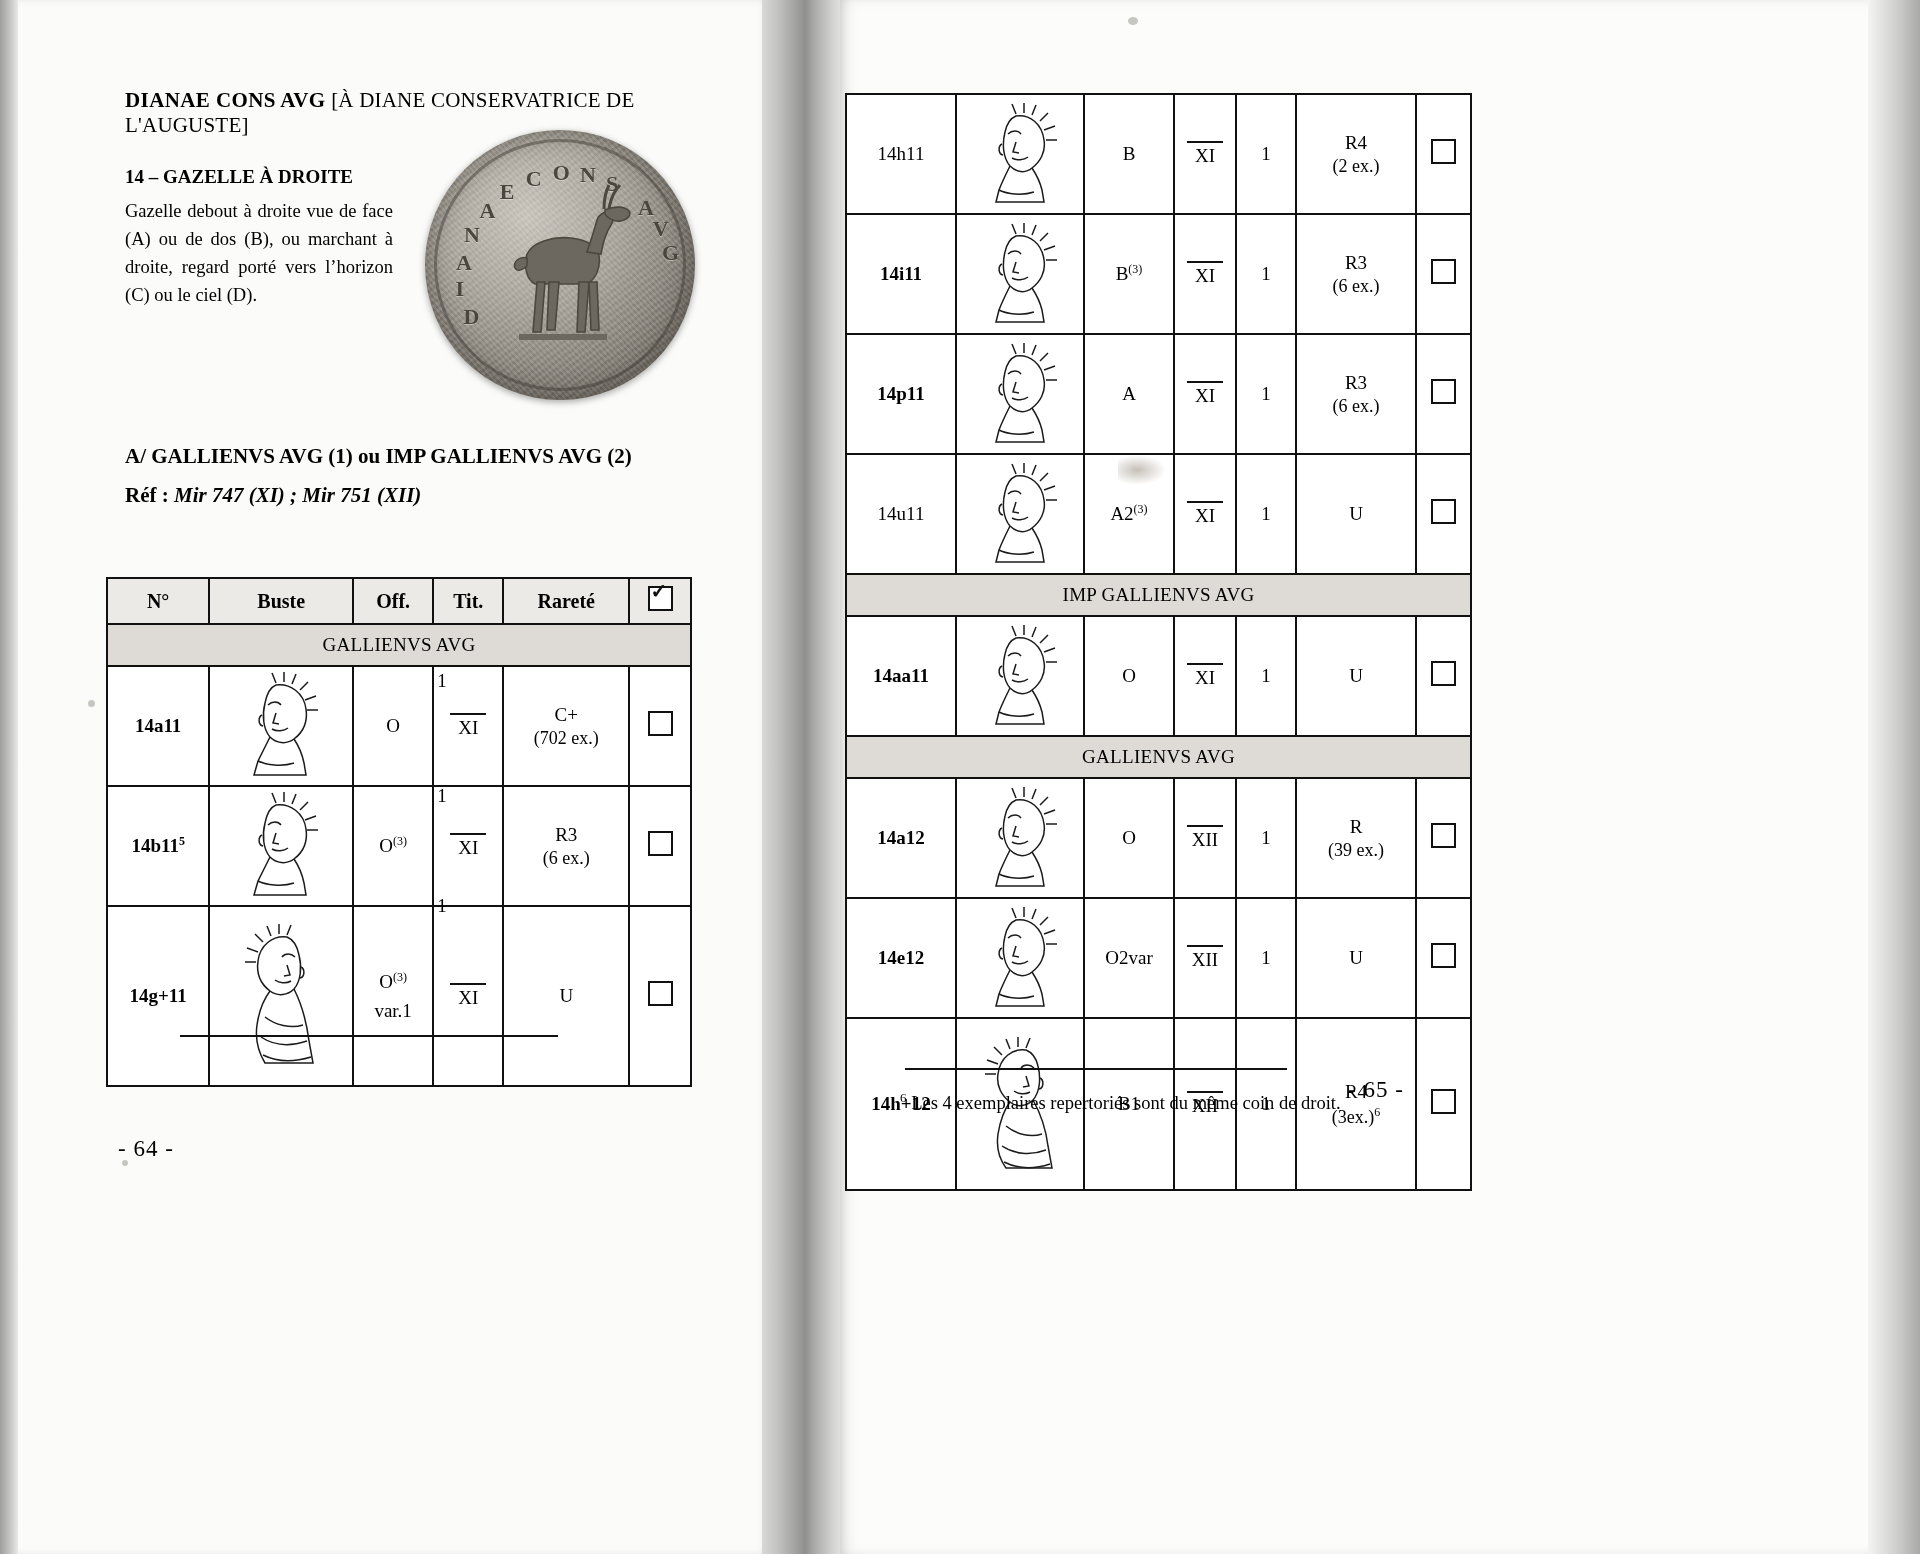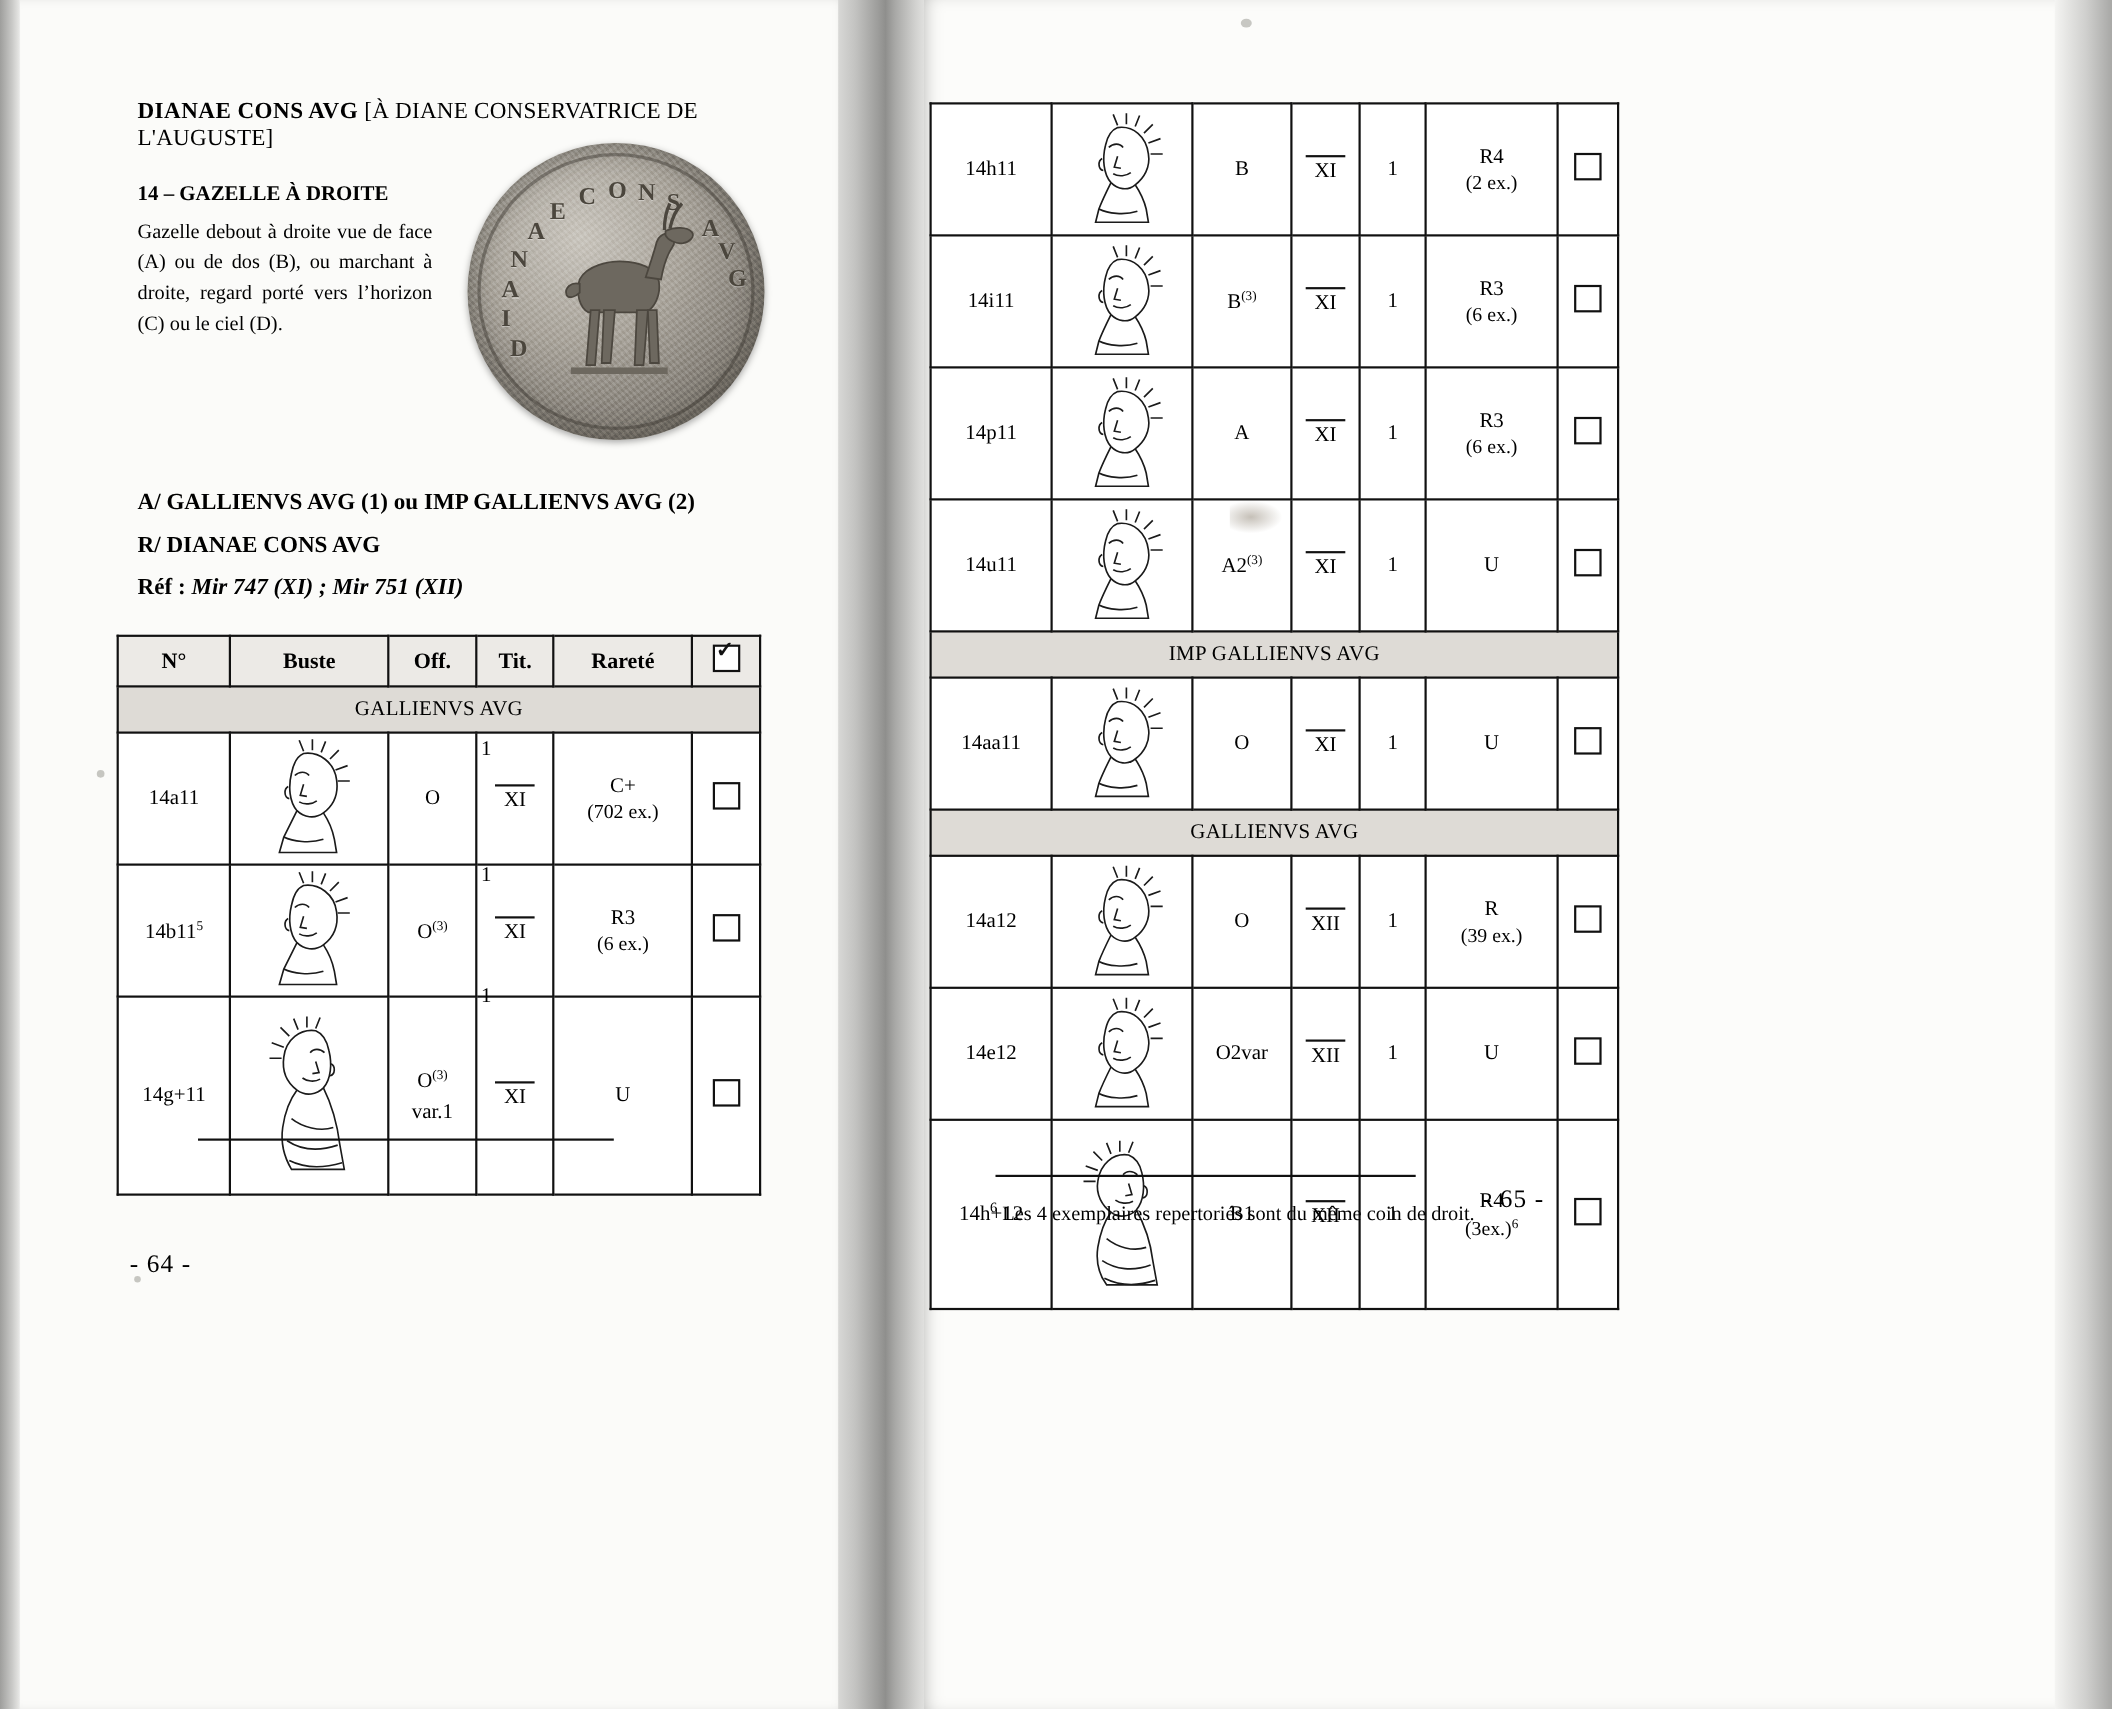--- a/index.html
+++ b/index.html
@@ -172,21 +172,21 @@
     height: 44px;
     background: #eceae6;
   }
   .grp-row td {
     background: #dedbd6;
     font-size: 21px;
     height: 40px;
     font-weight: normal;
     letter-spacing: .3px;
   }
-  .ref-cell { font-weight: normal; font-size: 19px; margin-left: 22px; }
+  .ref-cell { font-weight: bold; font-size: 19px; margin-left: 22px; }
   .ref-cell .sup { font-size: 12px; vertical-align: super; }
   .tit-frac {
     display: inline-block;
     line-height: 1.05;
   }
   .tit-frac .bar {
     display: block;
     width: 36px;
     border-top: 2px solid #111;
     margin: 0 auto 3px;
@@ -300,21 +300,20 @@
             <path d="M52 78 C44 76 38 82 40 88 C42 92 48 90 52 86 Z"></path>
 
             <path d="M44 154 L132 154 L132 160 L44 160 Z" stroke="none"></path>
           </g>
         </svg>
       </div>
     </div>
 
     <div class="ar-block">
       <div>A/ GALLIENVS AVG (1) ou IMP GALLIENVS AVG (2)</div>
-      <div>R/ DIANAE CONS AVG</div>
       <div>
         <span>Réf :</span>
         <span class="ital">Mir 747 (XI) ; Mir 751 (XII)</span>
       </div>
     </div>
   </div>
 
   <table class="cat" style="position:absolute;left:106px;top:577px;width:586px;">
     <colgroup>
       <col style="width:96px">

